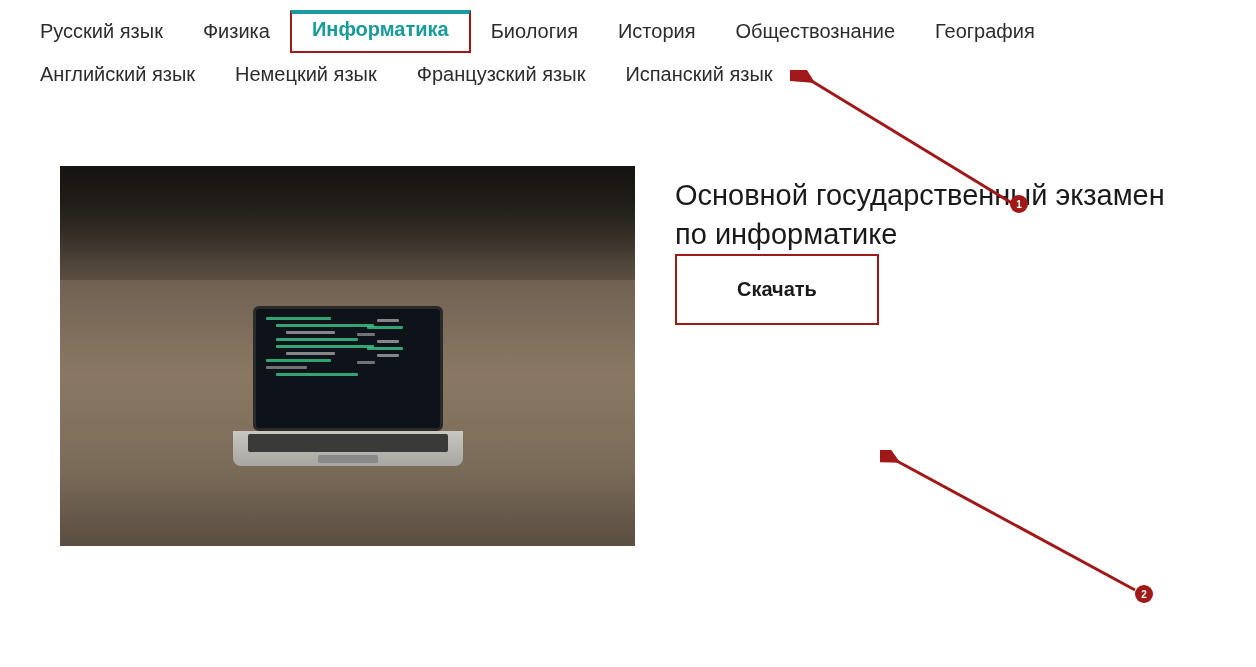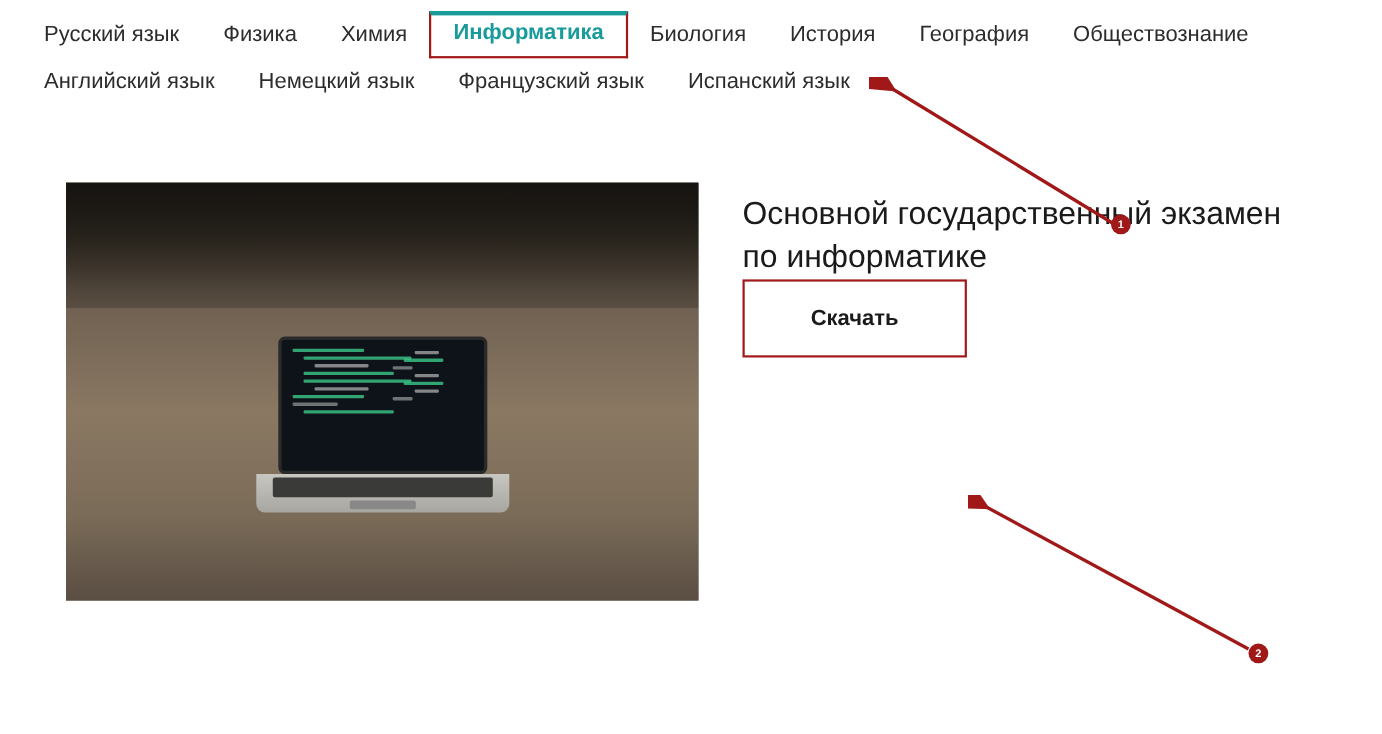--- a/index.html
+++ b/index.html
@@ -157,26 +157,25 @@
     }
     .marker1 { left: 1010px; top: 195px; }
     .marker2 { left: 1135px; top: 585px; }
   </style>
 </head>
 <body>
 
 <nav class="nav">
   <div class="nav-item">Русский язык</div>
   <div class="nav-item">Физика</div>
-  <div class="nav-item">Химия</div>
   <div class="nav-item active">Информатика</div>
   <div class="nav-item">Биология</div>
   <div class="nav-item">История</div>
+  <div class="nav-item">Обществознание</div>
   <div class="nav-item">География</div>
-  <div class="nav-item">Обществознание</div>
   <div class="nav-item">Английский язык</div>
   <div class="nav-item">Немецкий язык</div>
   <div class="nav-item">Французский язык</div>
   <div class="nav-item">Испанский язык</div>
 </nav>
 
 <div class="content">
   <div class="image-wrap" aria-label="laptop-on-desk">
     <div class="desk"></div>
     <div class="laptop">

